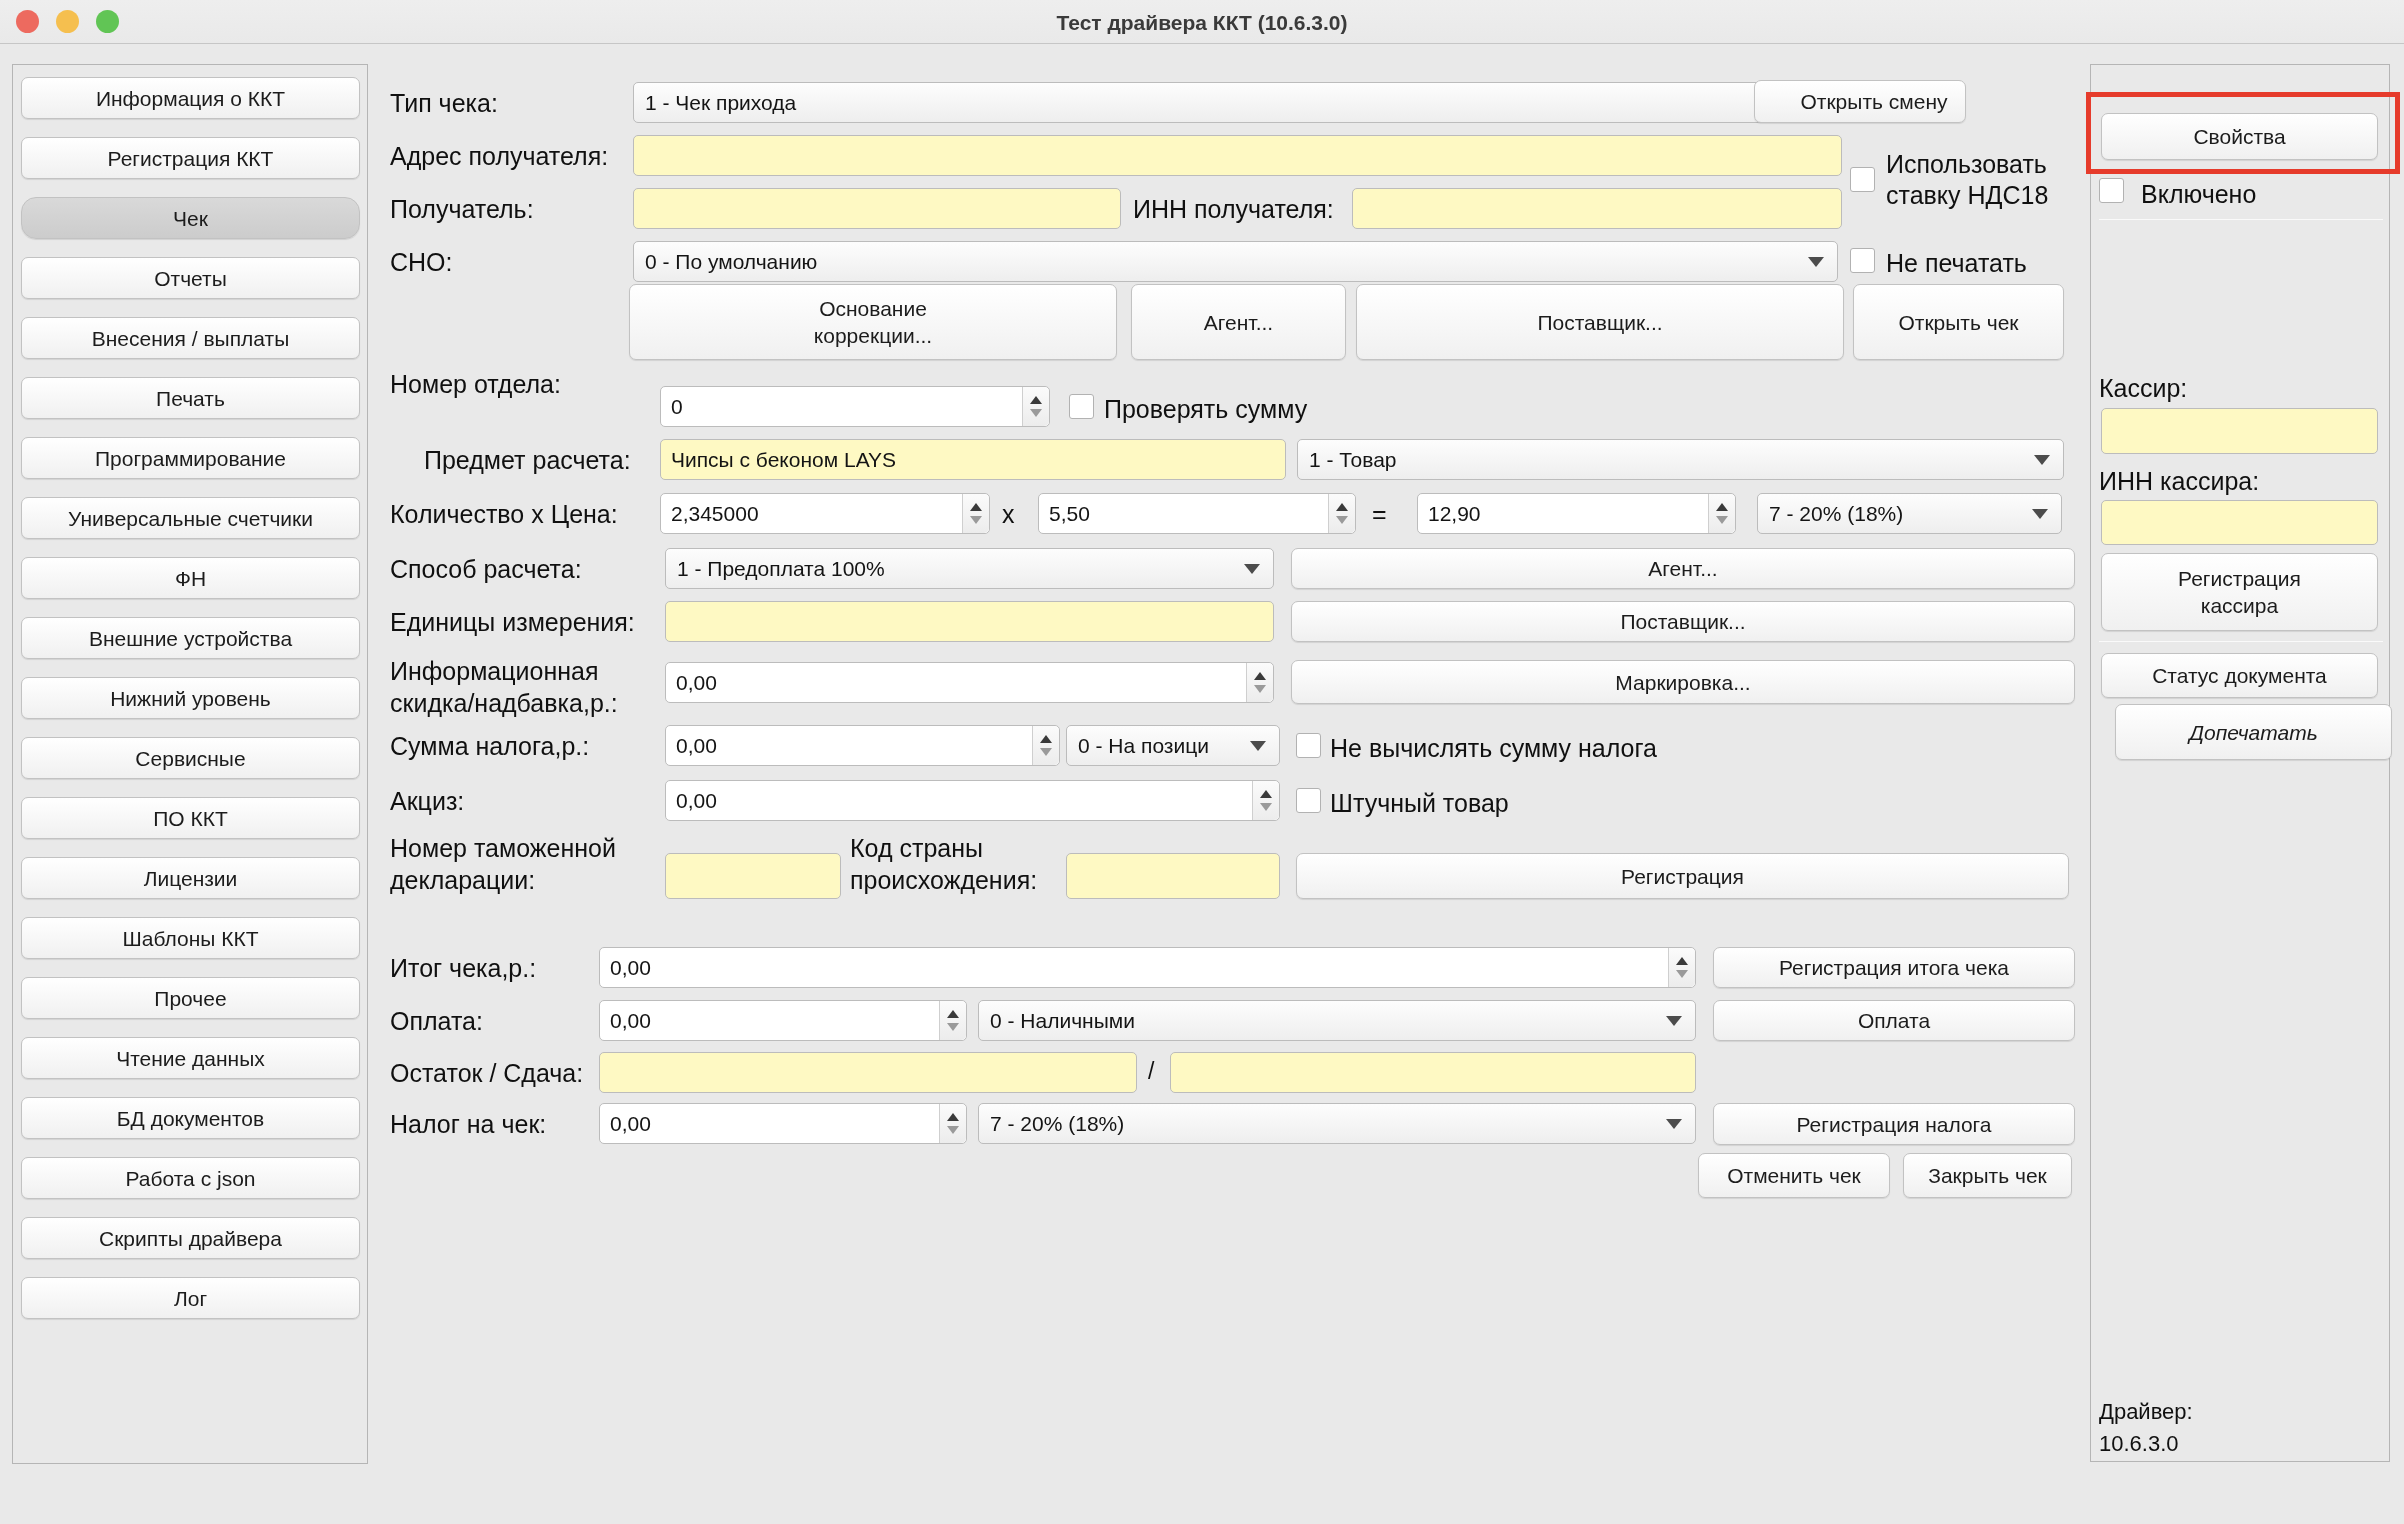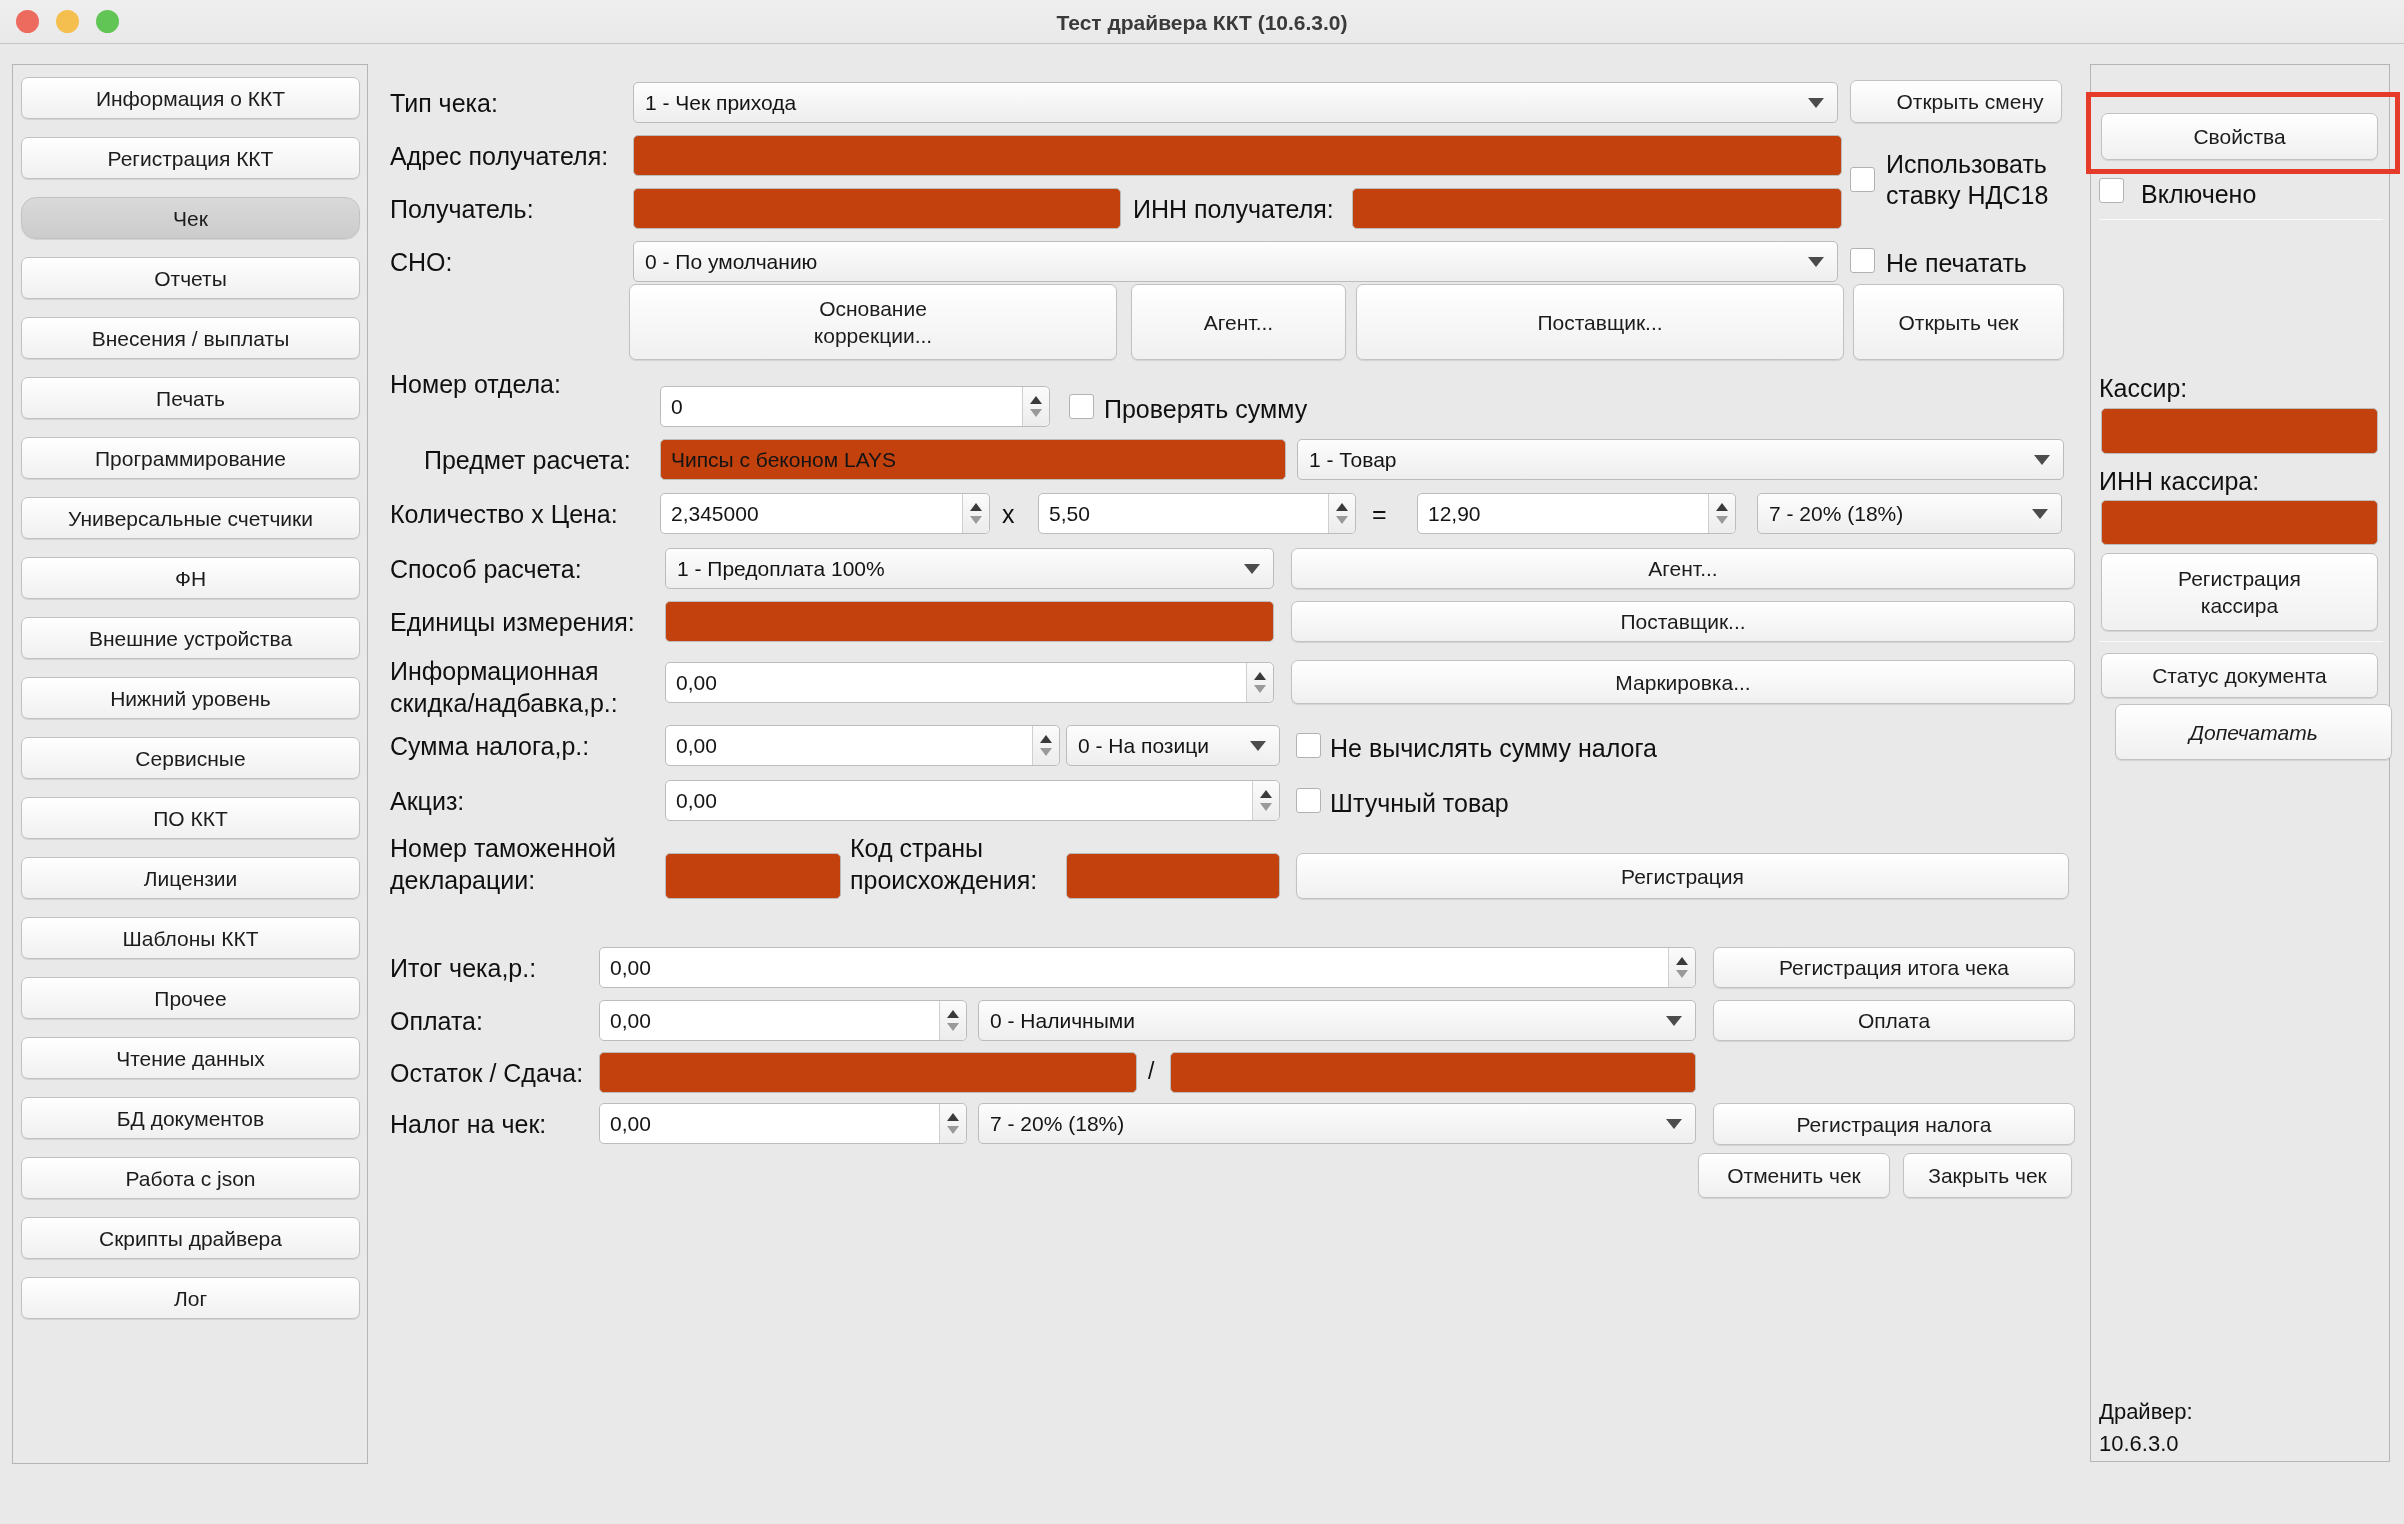--- a/index.html
+++ b/index.html
@@ -12,21 +12,21 @@
   .title { position:absolute; left:0; top:11px; width:100%; text-align:center;
            font-size:21px; font-weight:bold; color:#3a3a3a; }
   .panel { position:absolute; border:1px solid #b5b5b5; background:#e9e9e9; }
   .btn { position:absolute; background:linear-gradient(#ffffff,#f0f0f0);
          border:1px solid #c2c2c2; border-radius:7px; box-shadow:0 1px 1px rgba(0,0,0,.10);
          display:flex; flex-direction:column; align-items:center; justify-content:center;
          font-size:21px; color:#1c1c1c; text-align:center; line-height:27px; white-space:nowrap; }
   .sbtn { position:absolute; left:8px; width:339px; height:42px; }
   .sbtn.active { background:linear-gradient(#d9d9d9,#cccccc); }
   .lbl { position:absolute; font-size:25px; line-height:24px; white-space:nowrap; color:#101010; }
-  .input { position:absolute; background:#c2410c; border:1px solid #bcbcbc; border-radius:5px;
+  .input { position:absolute; background:#fef9c3; border:1px solid #bcbcbc; border-radius:5px;
            font-size:21px; display:flex; align-items:center; padding:0 10px; overflow:hidden; }
   .combo { position:absolute; background:linear-gradient(#fdfdfd,#eeeeee);
            border:1px solid #bcbcbc; border-radius:5px; font-size:21px;
            display:flex; align-items:center; padding:0 34px 0 11px; overflow:hidden; white-space:nowrap; }
   .combo .caret { position:absolute; right:13px; top:50%; margin-top:-5px; width:0; height:0;
                   border-left:8px solid transparent; border-right:8px solid transparent;
                   border-top:10px solid #4c4c4c; }
   .spin { position:absolute; background:#ffffff; border:1px solid #bcbcbc; border-radius:5px;
           font-size:21px; display:flex; align-items:center; padding:0 32px 0 10px; overflow:hidden; }
   .spin .arrows { position:absolute; right:0; top:0; bottom:0; width:27px;
@@ -119,21 +119,21 @@
     <div class="btn sbtn" style="top:1212px;">
         <span>Лог</span>
       </div>
   </div>
 
   <div class="lbl" style="left:390px; top:91px;">Тип чека:</div>
   <div class="combo" style="left:633px; top:82px; width:1205px; height:41px;">
     <span>1 - Чек прихода</span>
     <span class="caret"></span>
   </div>
-  <div class="btn" style="left:1850px; top:80px; width:212px; height:43px;padding-left:28px;">
+  <div class="btn" style="left:1754px; top:80px; width:212px; height:43px;padding-left:28px;">
       <span>Открыть смену</span>
     </div>
 
   <div class="lbl" style="left:390px; top:144px;">Адрес получателя:</div>
   <div class="input" style="left:633px; top:135px; width:1209px; height:41px;">
       <span></span>
     </div>
   <div class="chk" style="left:1850px; top:167px;"></div>
   <div class="lbl" style="left:1886px; top:152px;">Использовать</div>
   <div class="lbl" style="left:1886px; top:183px;">ставку НДС18</div>

